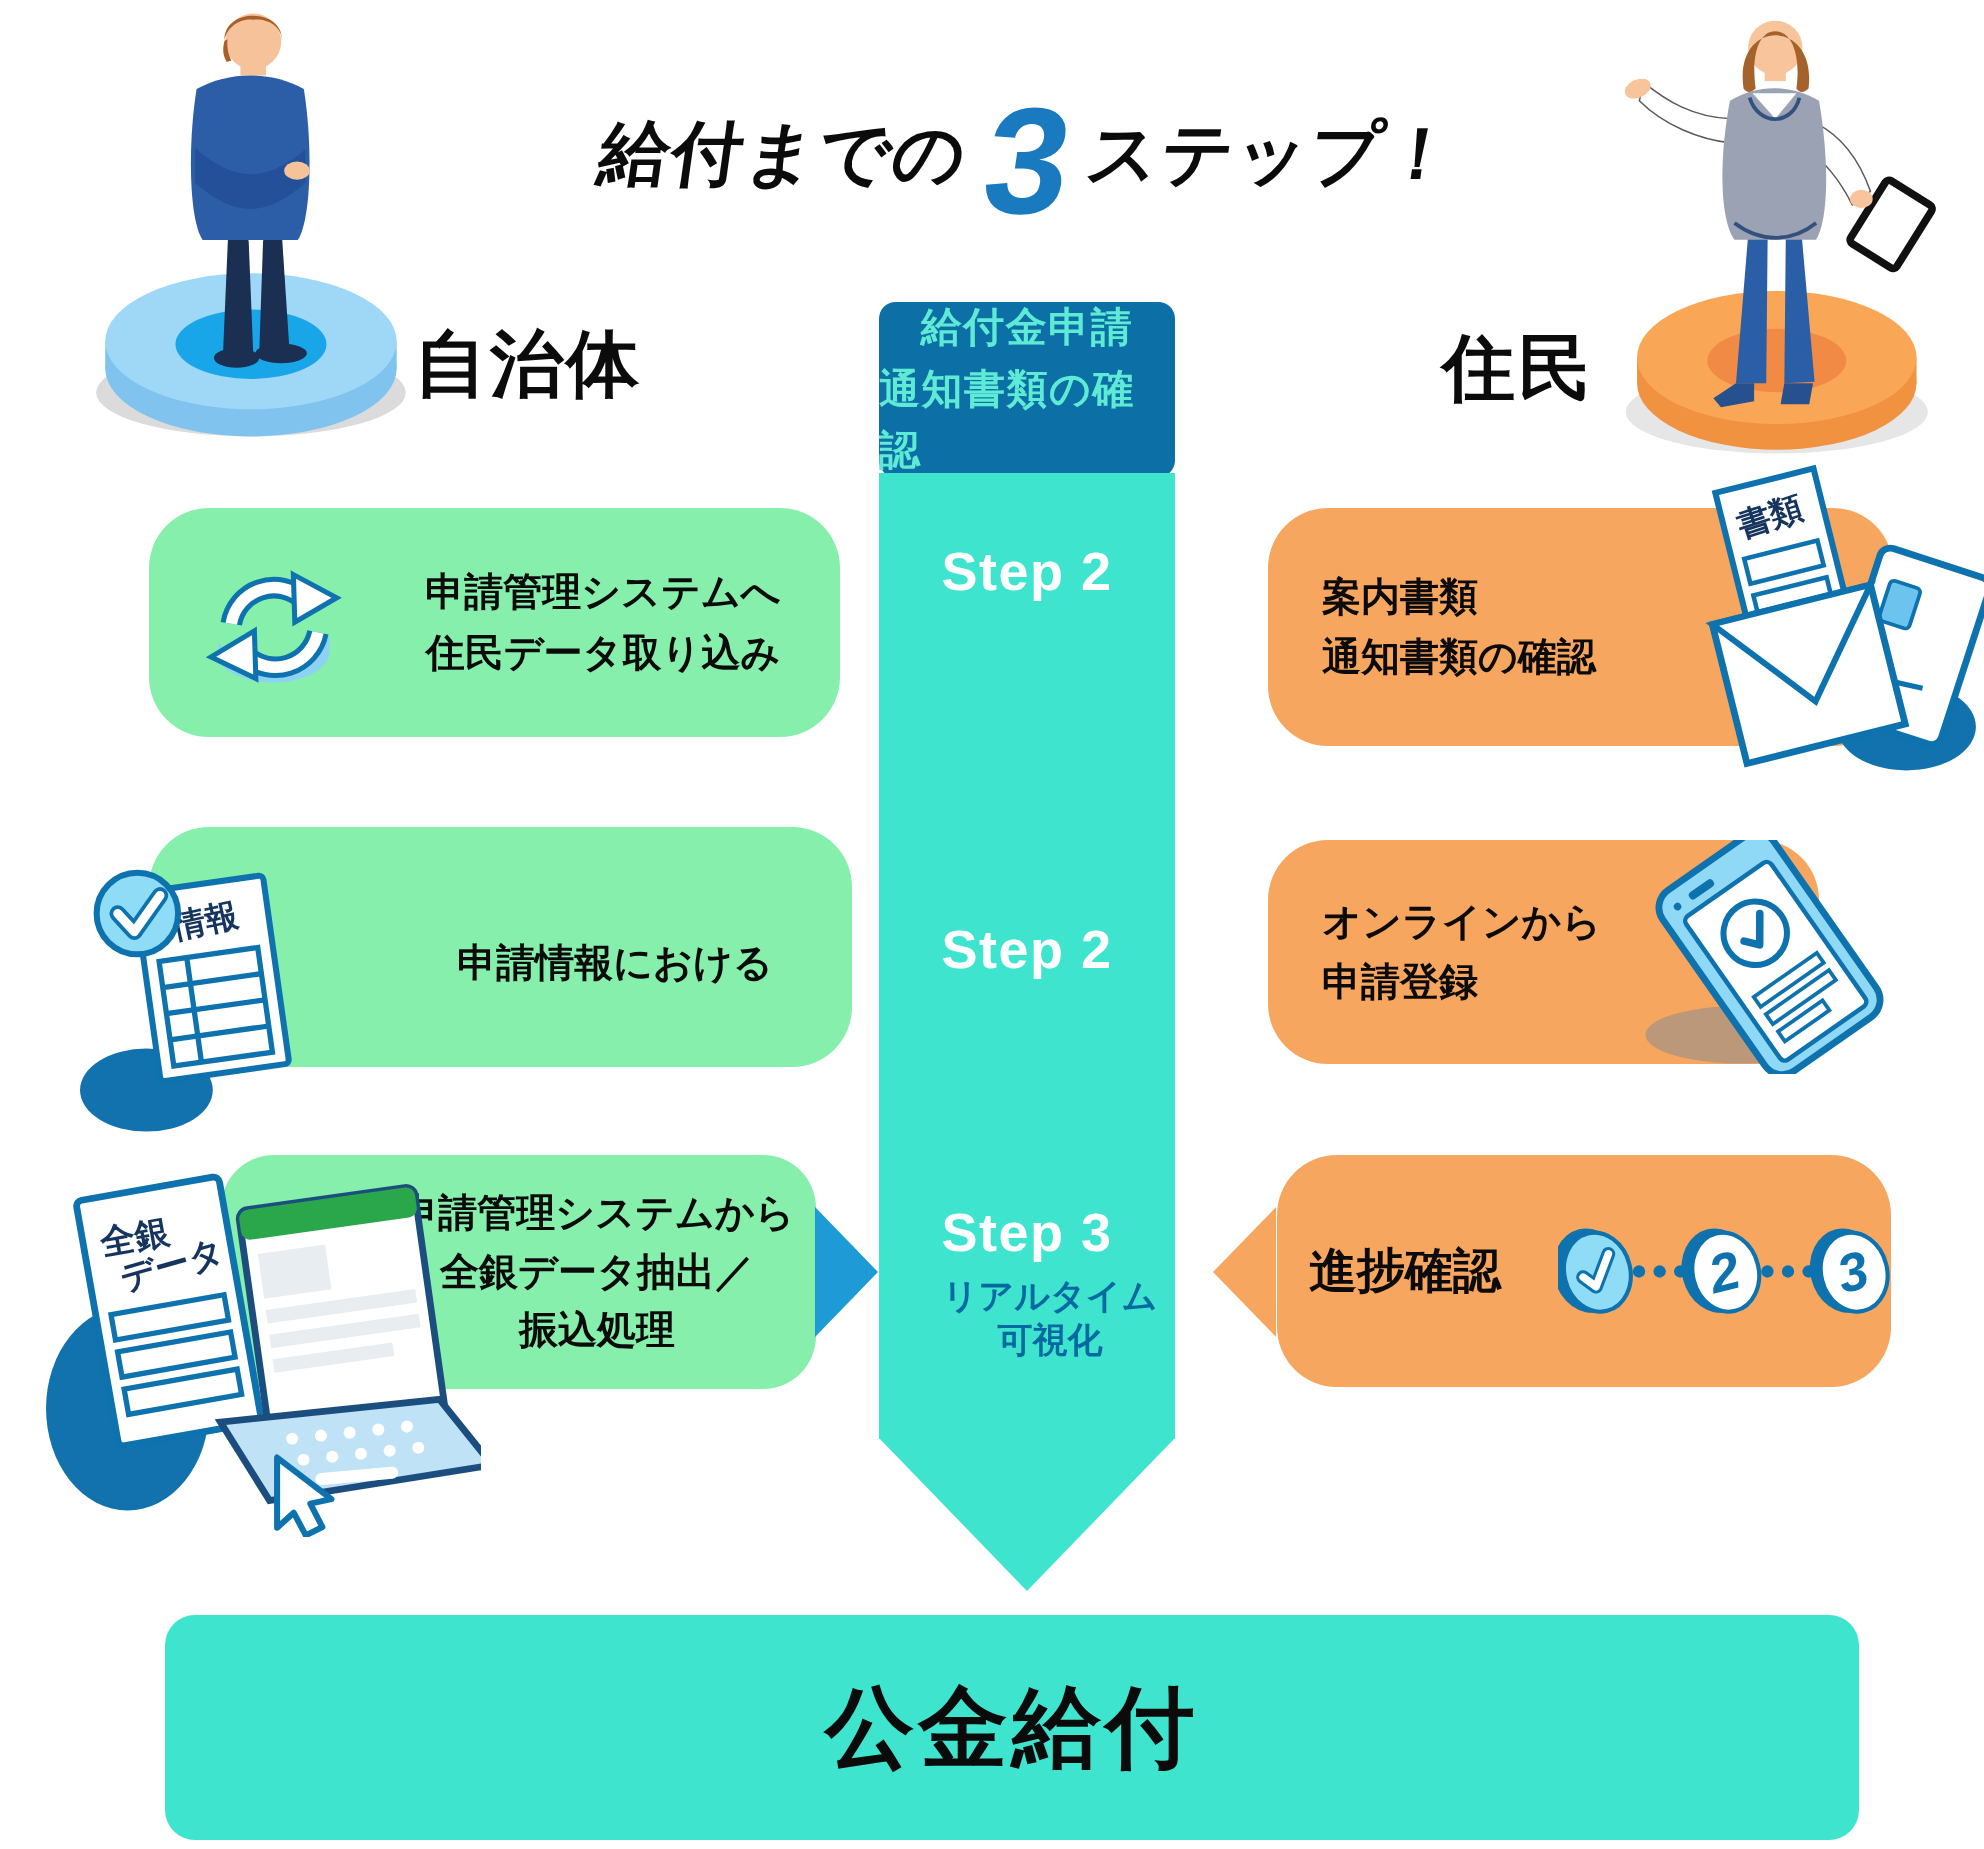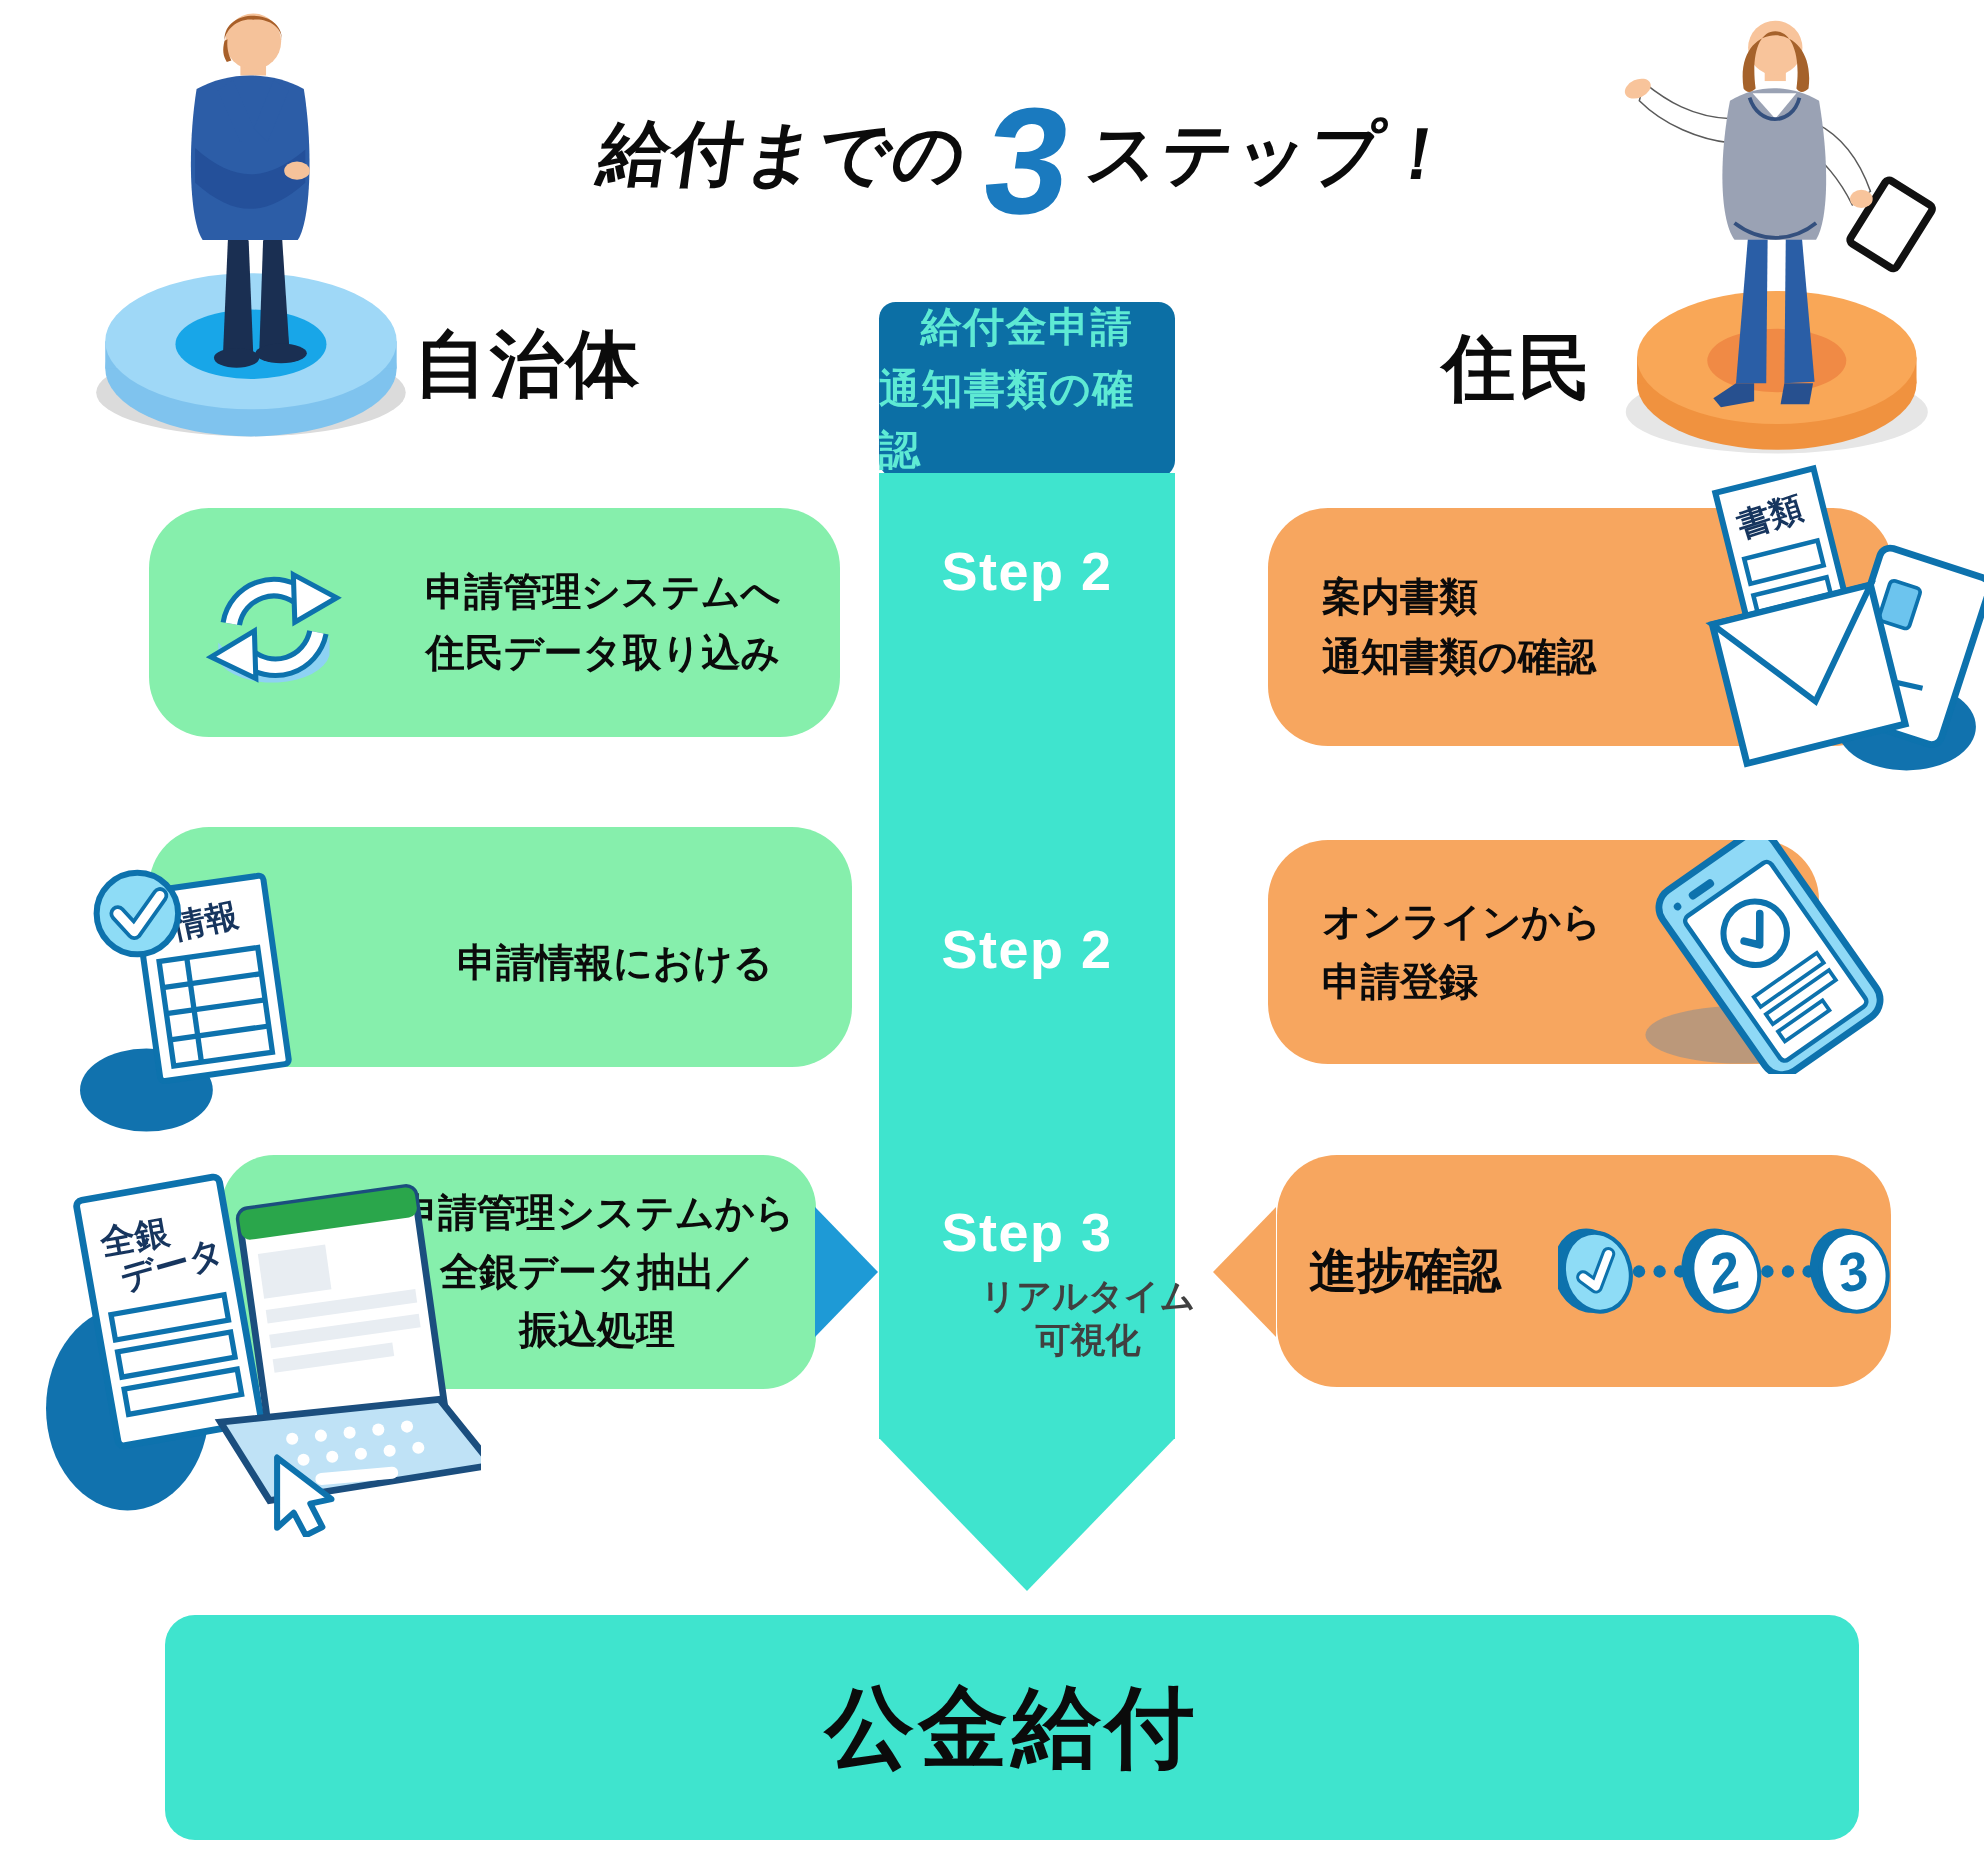--- a/index.html
+++ b/index.html
@@ -23,21 +23,21 @@
   .sys-header{
     position:absolute;left:879px;top:302px;width:296px;height:175px;background:#0c6fa5;
     border-radius:16.6px;display:flex;flex-direction:column;align-items:center;justify-content:center;
     color:#5eead4;font-weight:700;font-size:41px;line-height:1.5;letter-spacing:1.5px;
   }
   .column{position:absolute;left:879px;top:473px;width:296px;height:966px;background:#3fe4ce;}
   .column-tip{position:absolute;left:879px;top:1438px;width:0;height:0;
     border-left:148px solid transparent;border-right:148px solid transparent;border-top:153px solid #3fe4ce;}
   .step-label{position:absolute;left:879px;width:296px;text-align:center;color:#ffffff;
     font-weight:700;font-size:54px;letter-spacing:1.5px;}
-  .step-note{position:absolute;left:917px;width:296px;text-align:center;color:#404040;
+  .step-note{position:absolute;left:879px;width:296px;text-align:center;color:#0369a1;
     font-weight:700;font-size:35px;line-height:1.25;padding-left:23px;}
   
   .box{position:absolute;border-radius:60px;display:flex;flex-direction:column;justify-content:center;}
   .box.blue{background:#86efac;text-align:center;}
   .box.orange{background:#f7a65f;}
   .box-text{font-weight:700;font-size:39px;line-height:1.55;color:#0b0b0b;white-space:nowrap;}
   .b-m1{left:149px;top:508px;width:691px;height:229px;}
   .b-m1 .box-text{padding-left:217px;}
   .b-m2{left:149px;top:827px;width:703px;height:240px;}
   .b-m2 .box-text{padding-left:229px;margin-top:33px;}

